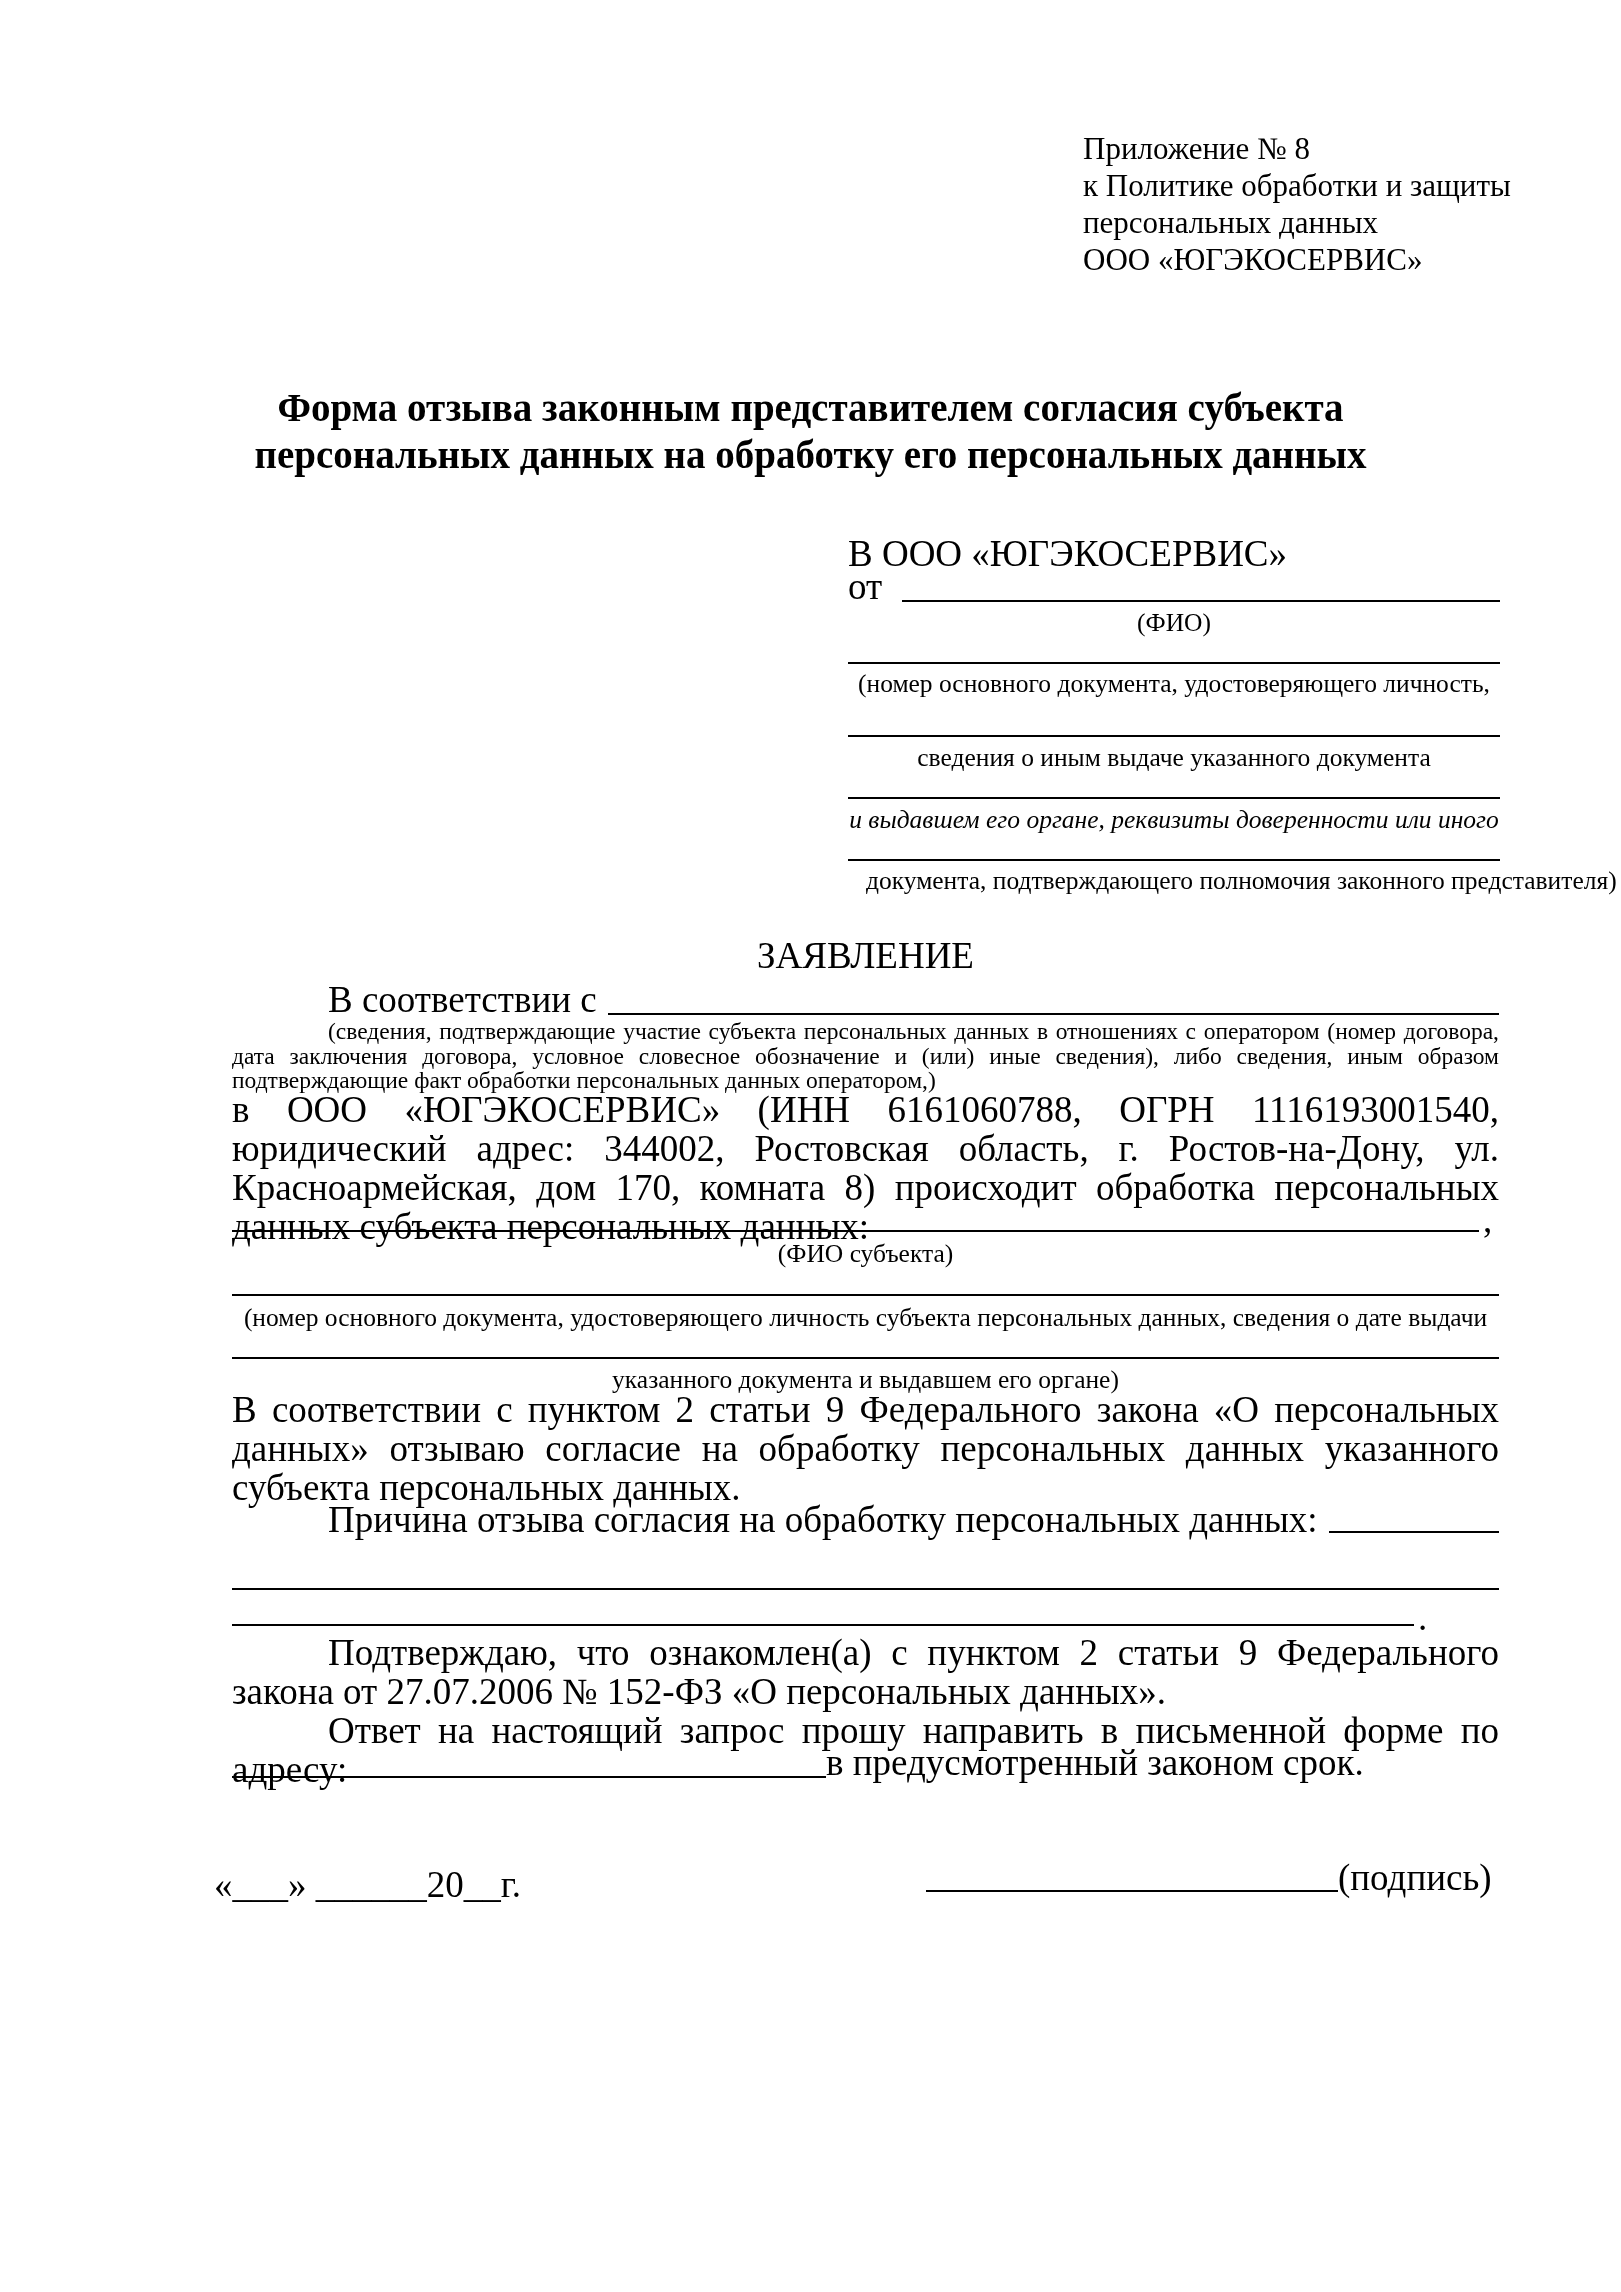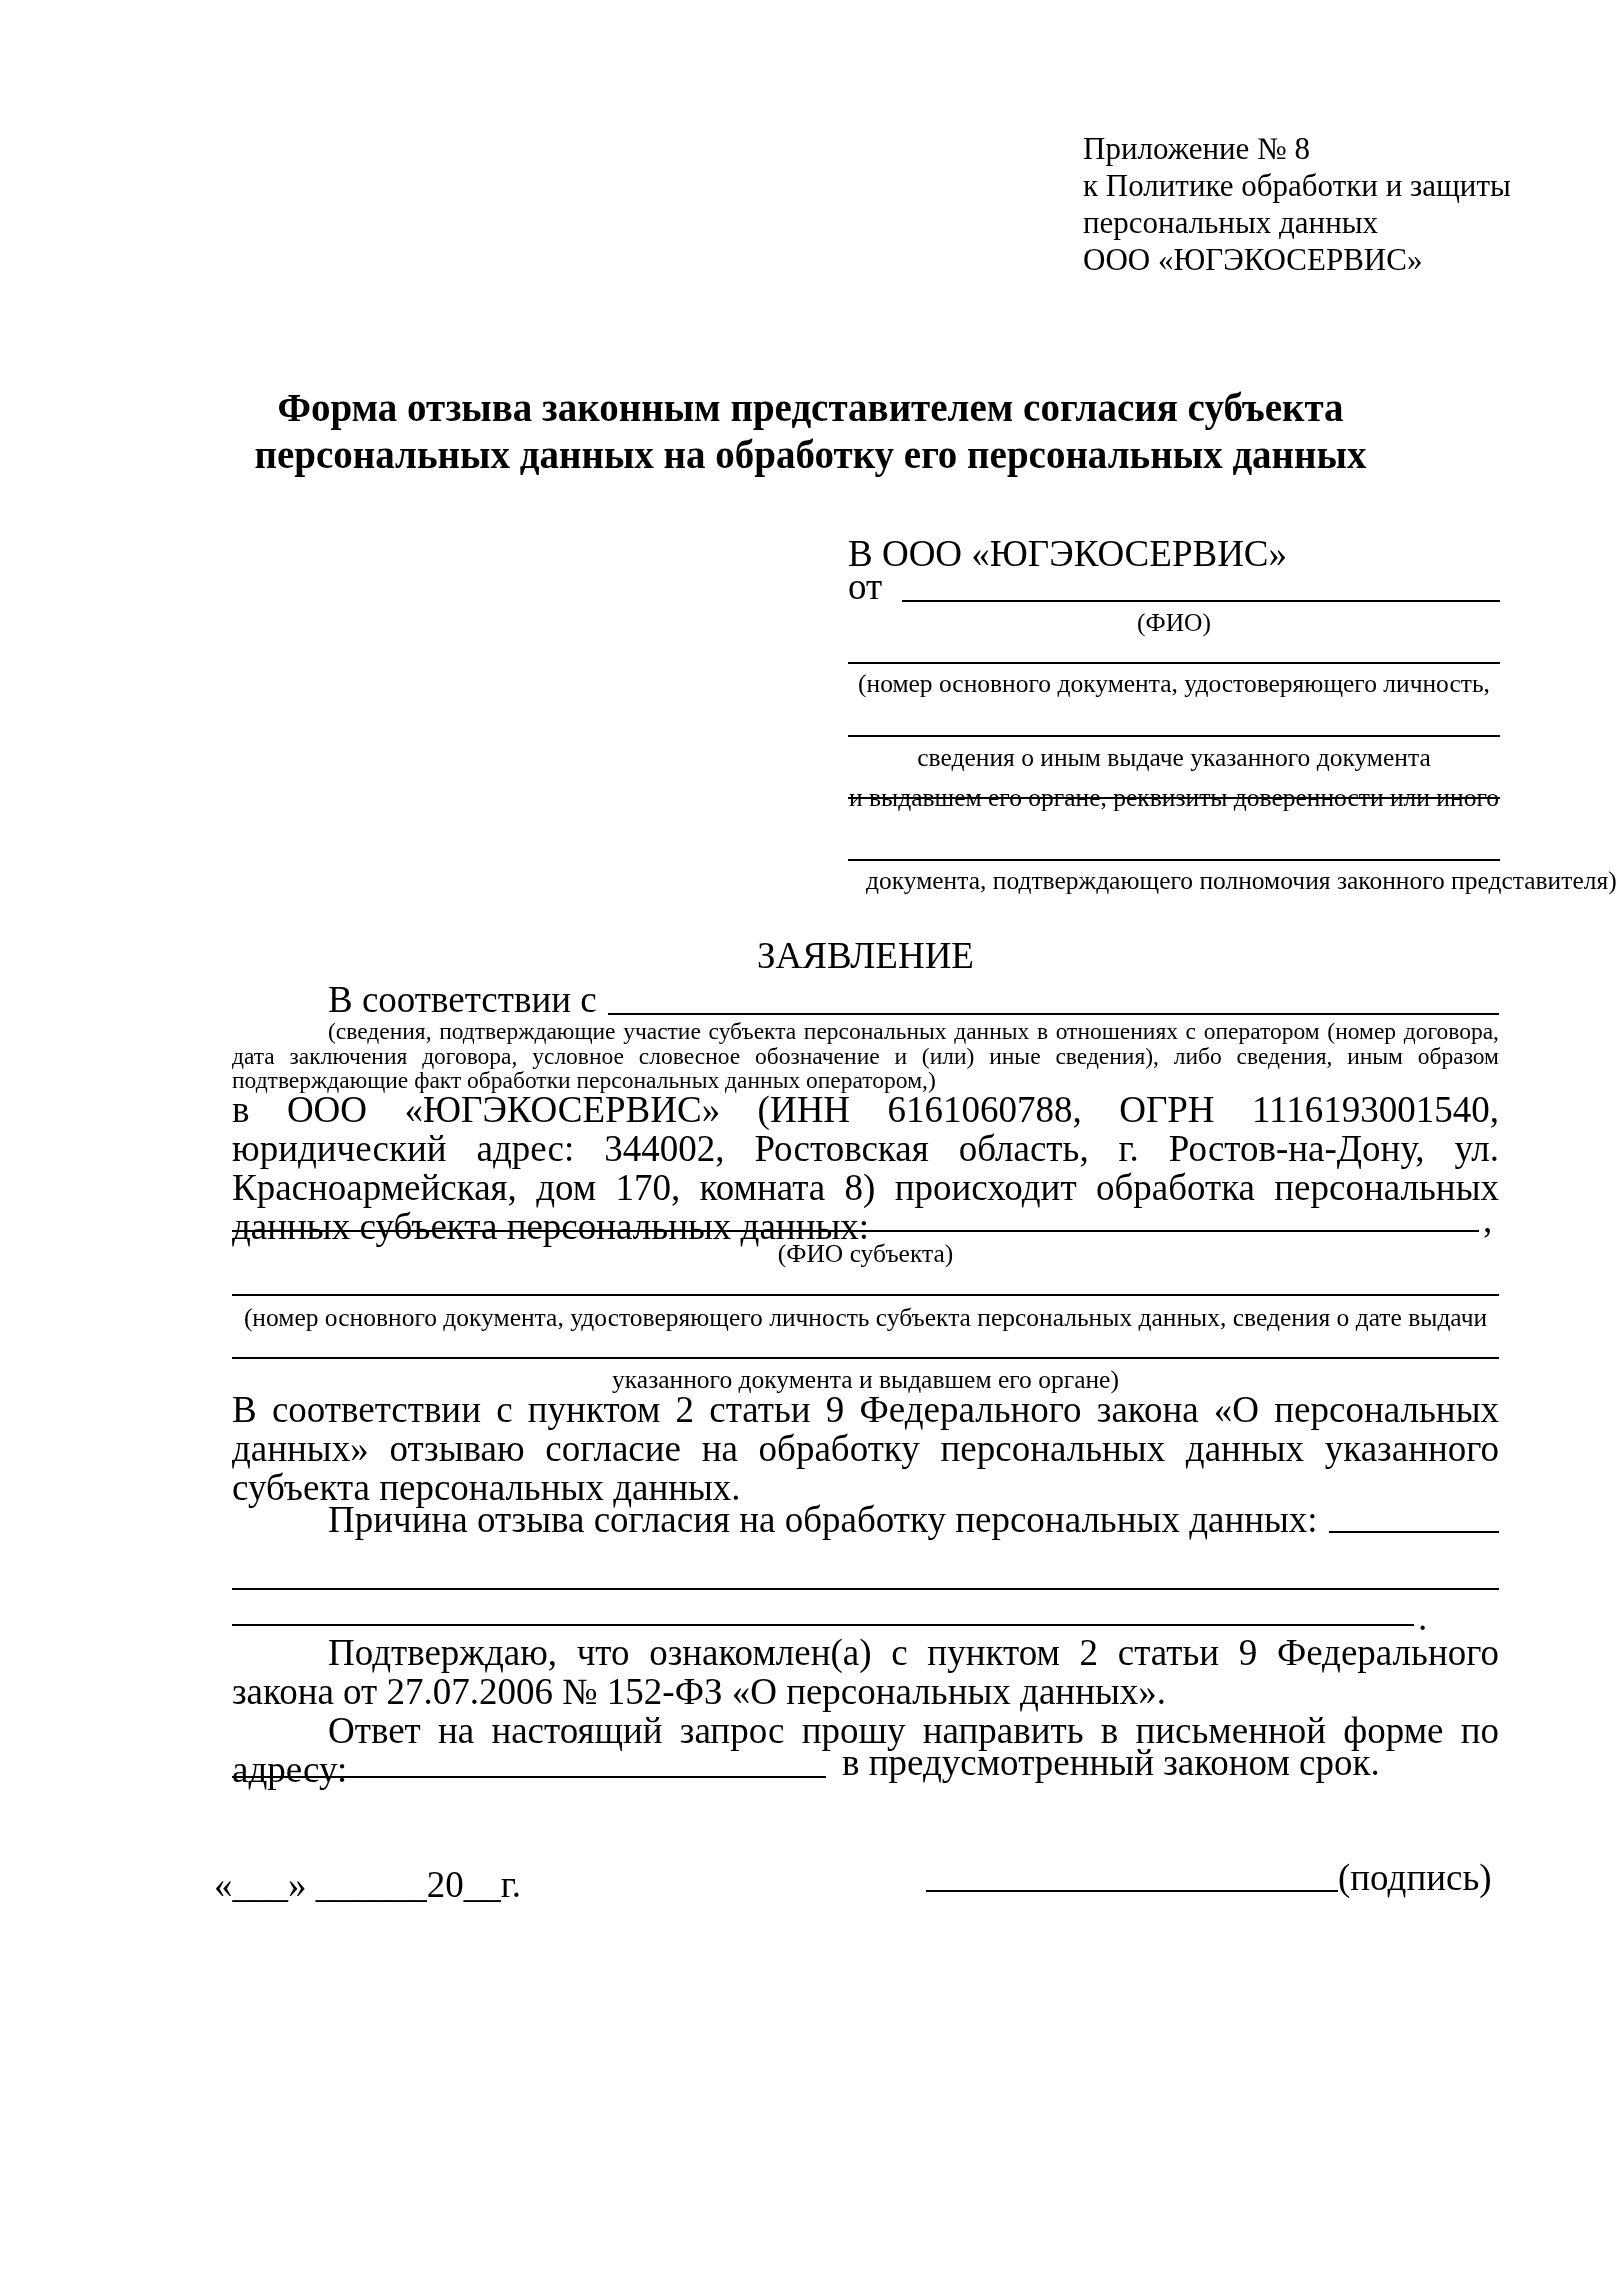--- a/index.html
+++ b/index.html
@@ -49,21 +49,21 @@
   </div>
   <div class="abs center cap-fs" style="left:848px; top:608px; width:652px;">(ФИО)</div>
 
   <div class="hline" style="left:848px; top:662px; width:652px;"></div>
   <div class="abs center cap-fs nowrap" style="left:848px; top:669px; width:652px;">(номер основного документа, удостоверяющего личность,</div>
 
   <div class="hline" style="left:848px; top:735px; width:652px;"></div>
   <div class="abs center cap-fs nowrap" style="left:848px; top:743px; width:652px;">сведения о иным выдаче указанного документа</div>
 
   <div class="hline" style="left:848px; top:797px; width:652px;"></div>
-  <div class="abs center cap-fs nowrap" style="left:848px; top:783px; width:652px;">и выдавшем его органе, реквизиты доверенности или иного</div>
+  <div class="abs center cap-fs nowrap" style="left:848px; top:805px; width:652px;font-style:italic;">и выдавшем его органе, реквизиты доверенности или иного</div>
 
   <div class="hline" style="left:848px; top:859px; width:652px;"></div>
   <div class="abs center cap-fs nowrap" style="left:848px; top:866px; width:652px;margin-left:18px;">документа, подтверждающего полномочия законного представителя)</div>
 
   <div class="abs center body-fs" style="left:232px; top:936px; width:1267px;">ЗАЯВЛЕНИЕ</div>
 
   <div class="abs row body-fs" style="left:328px; top:980px; width:1171px; height:35px;">
     <span class="nowrap">В соответствии с</span>
     <span class="ufill flex1" style="margin-left:11.8px;"></span>
   </div>
@@ -90,21 +90,21 @@
   </div>
 
   <div class="hline" style="left:232px; top:1588px; width:1267px;"></div>
   <div class="hline" style="left:232px; top:1624px; width:1182px;"></div>
   <div class="abs body-fs" style="left:1418px; top:1598px;">.</div>
 
   <div class="abs justify body-fs" style="left:232px; top:1633px; width:1267px; text-indent:96px;">Подтверждаю, что ознакомлен(а) с пунктом 2 статьи 9 Федерального закона от 27.07.2006 № 152-ФЗ «О персональных данных».</div>
 
   <div class="abs body-fs" style="left:232px; top:1711px; width:1267px; text-indent:96px; text-align:justify; text-align-last:justify;">Ответ на настоящий запрос прошу направить в письменной форме по адресу:</div>
 
-  <div class="abs row body-fs" style="left:232px; top:1743px; width:1267px; height:39px;gap:16px;">
+  <div class="abs row body-fs" style="left:232px; top:1743px; width:1267px; height:39px;">
     <span class="ufill" style="width:594px; margin-bottom:3.9px;"></span>
     <span class="nowrap">в предусмотренный законом срок.</span>
   </div>
 
   <div class="abs body-fs nowrap" style="left:214px; top:1865px;">«___» ______20__г.</div>
 
   <div class="abs row body-fs" style="left:926px; top:1858px; height:37px;">
     <span class="ufill" style="width:412px; margin-bottom:2.9px;"></span>
     <span class="nowrap">(подпись)</span>
   </div>

